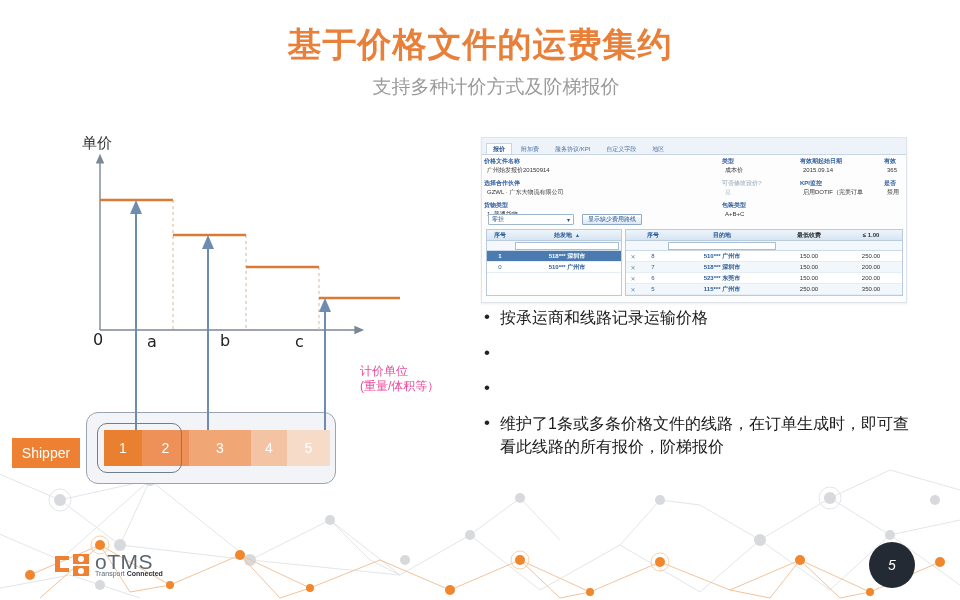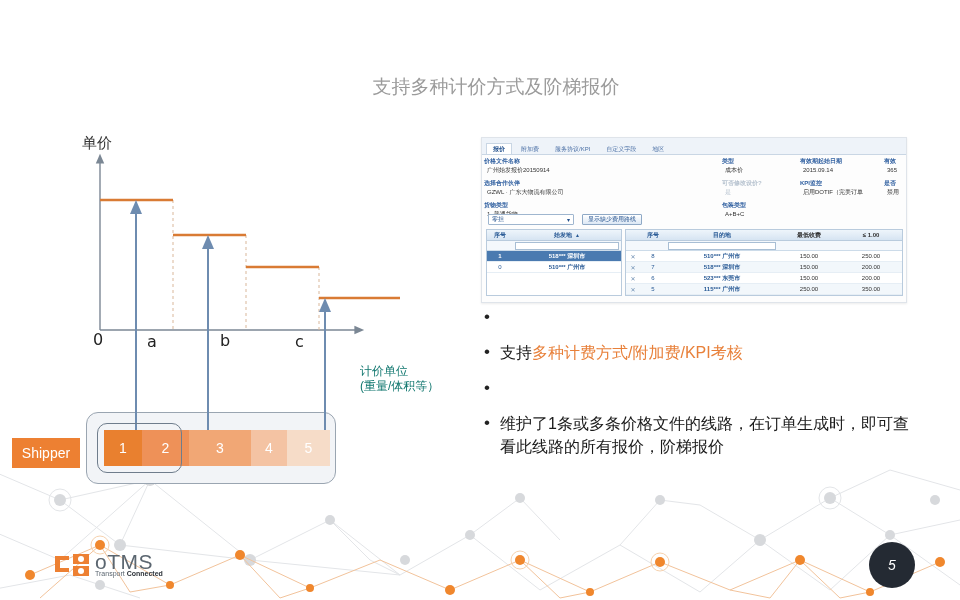--- a/index.html
+++ b/index.html
@@ -23,21 +23,21 @@
     font-size:19px; color:#9b9b9b;margin-left:16px;
   }
 
   
   .chart-wrap { position:absolute; left:60px; top:130px; width:360px; height:270px; }
   .chart-svg { position:absolute; left:0; top:0; }
   .ylabel {
     position:absolute; left:22px; top:4px; font-size:15px; color:#333;
   }
   .xlabel {
-    position:absolute; left:300px; top:234px; font-size:12px; color:#0f766e; line-height:1.25;
+    position:absolute; left:300px; top:234px; font-size:12px; color:#ec4899; line-height:1.25;
     white-space:nowrap;
   }
   .tick { position:absolute; font-size:16px; color:#222; font-family:"DejaVu Sans",sans-serif; }
 
   
   .shipper-badge {
     position:absolute; left:12px; top:438px; width:68px; height:30px;
     background:#ED8032; color:#fff; font-size:14px;
     display:flex; align-items:center; justify-content:center;
   }
@@ -206,20 +206,21 @@
       <circle cx="100" cy="545" r="9"></circle>
         <circle cx="520" cy="560" r="9"></circle>
       <circle cx="660" cy="562" r="9"></circle>
     </g>
     <g fill="none" stroke="#e3e5e8" stroke-width="1">
       <circle cx="60" cy="500" r="11"></circle>
         <circle cx="830" cy="498" r="11"></circle>
     </g>
   </svg>
 
+  <div class="title">基于价格文件的运费集约</div>
   <div class="subtitle">支持多种计价方式及阶梯报价</div>
 
   <div class="chart-wrap">
     <div class="ylabel">单价</div>
     <svg class="chart-svg" width="360" height="260" viewBox="0 0 360 260">
 
       <defs>
         <marker id="ah" markerWidth="8" markerHeight="8" refX="4" refY="4" orient="auto">
           <path d="M0,1 L7,4 L0,7 z" fill="#6E8CB0"></path>
         </marker>
@@ -407,24 +408,24 @@
               <div class="gc c-money">350.00</div>
             </div>
           </div>
       </div>
     </div>
   </div>
 
   <div class="bullets">
       <div class="bullet">
         <span class="dot">•</span>
+        <span class="txt"><span>按承运商和线路记录运输价格</span></span>
       </div>
       <div class="bullet">
         <span class="dot">•</span>
-        <span class="txt"><span>支持</span><span class="hl">多种计费方式/附加费/KPI考核</span></span>
       </div>
       <div class="bullet">
         <span class="dot">•</span>
       </div>
       <div class="bullet">
         <span class="dot">•</span>
         <span class="txt"><span>维护了1条或多条价格文件的线路，在订单生成时，即可查看此线路的所有报价，阶梯报价</span></span>
       </div>
     </div>
 

